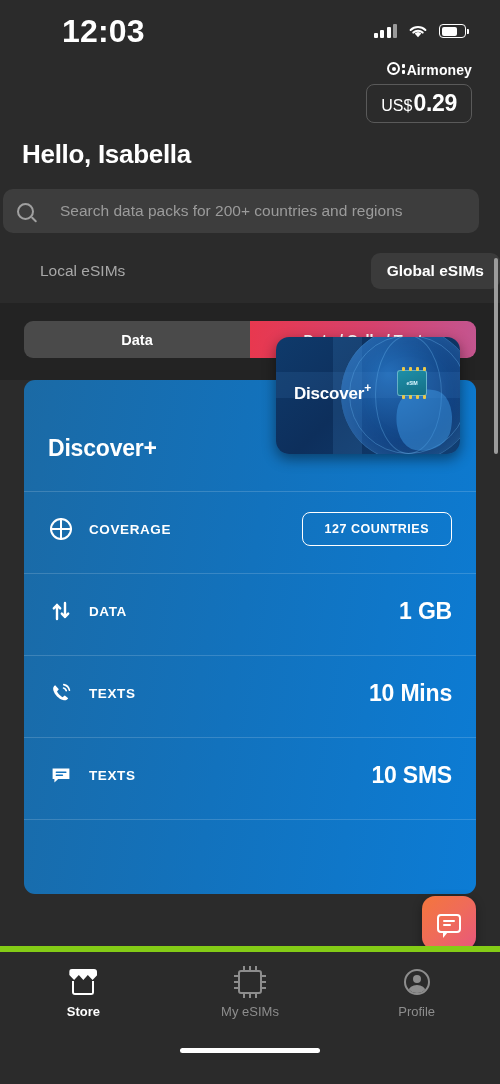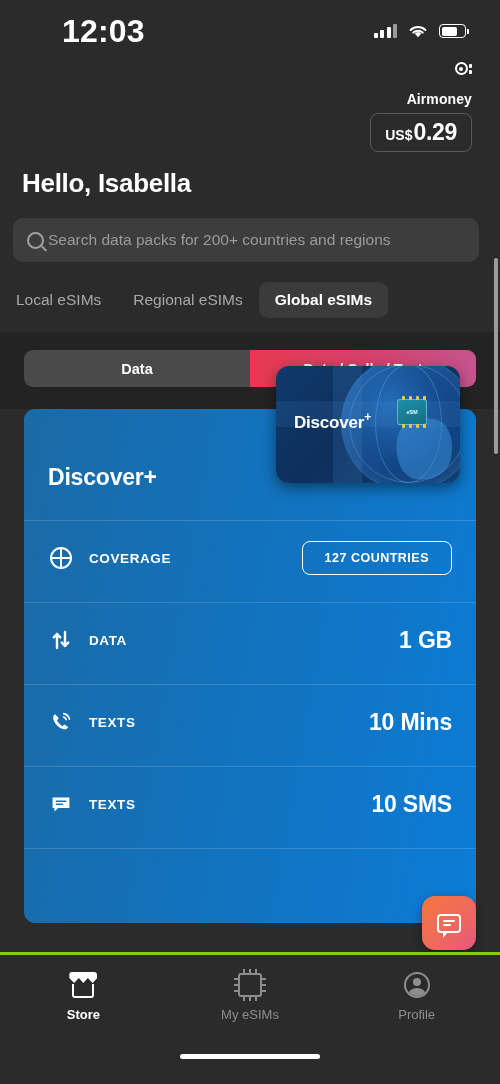--- a/index.html
+++ b/index.html
@@ -41,61 +41,62 @@
     content:""; position:absolute; right:-4px; top:4px;
     width:2px; height:5px; background:#fff; border-radius:0 1px 1px 0;
   }
   .batt span{ display:block; height:100%; width:70%; background:#fff; border-radius:2px; }
 
   
   .airmoney-wrap {
     display:flex; flex-direction:column; align-items:flex-end;
     padding:0 28px 0 0;
   }
-  .airmoney-row { display:flex; align-items:flex-end; gap:16px;flex-direction:column; }
+  .airmoney-row { display:flex; align-items:flex-start; gap:2px; }
   .airmoney-label { font-size:14px; font-weight:700; color:#fff; letter-spacing:.1px; }
   .coin-icon { display:flex; align-items:center; gap:1.5px; }
   .coin-icon .c1 {
     width:13px;height:13px;border:2px solid #fff;border-radius:50%;
     display:flex;align-items:center;justify-content:center;
   }
   .coin-icon .c1::after{content:"";width:4px;height:4px;background:#fff;border-radius:50%;}
   .coin-icon .c2{display:flex;flex-direction:column;gap:2px;}
   .coin-icon .c2 i{display:block;width:3px;height:4px;background:#fff;border-radius:1px;}
 
   .airmoney-pill {
     margin-top:6px;
     border:1px solid #5a5a5a; border-radius:8px;
     padding:5px 14px; display:flex; align-items:baseline; gap:1px;
     background:#2b2b2b;
   }
-  .am-cur { font-size:14px; font-weight:700; color:#fff; }
+  .am-cur { font-size:16px; font-weight:400; color:#fff; }
   .am-val { font-size:23px; font-weight:700; color:#fff; letter-spacing:-.3px; }
 
   
   .greeting {
     font-size:26px; font-weight:700; letter-spacing:-.3px;
     padding:16px 0 0 22px; color:#fff;
   }
 
   
   .searchbar {
-    margin:19px 21px 0 13px; height:44px;
+    margin:19px 21px 0 3px; height:44px;
     background:#3d3d3d; border-radius:10px;
-    display:flex; align-items:center; gap:4px; padding:0 14px;
+    display:flex; align-items:center; gap:26px; padding:0 14px;
   }
   .mag { width:17px;height:17px;border:2px solid #a0a0a0;border-radius:50%;position:relative;flex:none; }
   .mag::after{content:"";position:absolute;width:2px;height:7px;background:#a0a0a0;
     right:-3px;bottom:-5px;transform:rotate(-45deg);border-radius:1px;}
   .search-ph { font-size:15.5px; color:#9b9b9b; white-space:nowrap; }
 
   
   .tabs {
-    display:flex; align-items:center; justify-content:flex-start; gap:0;
+    display:flex; align-items:center; justify-content:space-between; gap:8px;
     padding:20px 0 14px 0;
+    margin-left:24px;
   }
   .tab {
     font-size:15.5px; color:#a8a8a8; padding:9px 16px; border-radius:9px;
     white-space:nowrap;
   }
   .tab.active { color:#fff; font-weight:700; background:#3b3b3b; }
 
   
   .seg-zone { background:#232323; padding:18px 0 22px 0; }
   .segment {
@@ -196,23 +197,23 @@
     display:flex;flex-direction:column;justify-content:center;gap:2.5px;padding:0 4px;
   }
   .bubble::after{content:"";position:absolute;left:4px;bottom:-7px;
     border-left:5px solid #fff;border-bottom:6px solid transparent;}
   .bubble i{display:block;height:1.8px;background:#fff;border-radius:1px;}
   .bubble i:nth-child(1){width:100%;}
   .bubble i:nth-child(2){width:65%;}
 
   
   .bottomnav {
-    position:absolute; left:0; right:0; bottom:12px; height:120px;
+    position:absolute; left:0; right:0; bottom:18px; height:120px;
     background:#2b2b2b; display:flex; align-items:flex-start;
-    padding-top:16px; z-index:10; border-top:3px solid #84cc16;
+    padding-top:16px; z-index:10; border-top:6px solid #84cc16;
   }
   .nav-item { flex:1; display:flex; flex-direction:column; align-items:center; gap:8px; }
   .nav-label { font-size:13px; color:#8d8d8d; }
   .nav-item.active .nav-label { color:#fff; font-weight:700; }
   .nav-ic { height:28px; display:flex; align-items:center; justify-content:center; }
 
   .store-ic{position:relative;width:28px;height:26px;}
   .store-ic .awn{position:absolute;top:0;left:0;right:0;height:11px;
     background:#fff;border-radius:3px 3px 0 0;
     clip-path:polygon(0 0,100% 0,100% 55%,83% 100%,66% 55%,50% 100%,34% 55%,17% 100%,0 55%);}
@@ -284,21 +285,20 @@
 
 <div class="greeting">Hello, Isabella</div>
 
 <div class="searchbar">
   <span class="mag"></span>
   <span class="search-ph">Search data packs for 200+ countries and regions</span>
 </div>
 
 <div class="tabs">
   <div class="tab">Local eSIMs</div>
-  <div class="tab">Regional eSIMs</div>
   <div class="tab active">Global eSIMs</div>
 </div>
 
 <div class="seg-zone">
   <div class="segment">
     <div class="seg-item off">Data</div>
     <div class="seg-item on">Data / Calls / Text</div>
   </div>
 </div>
 

